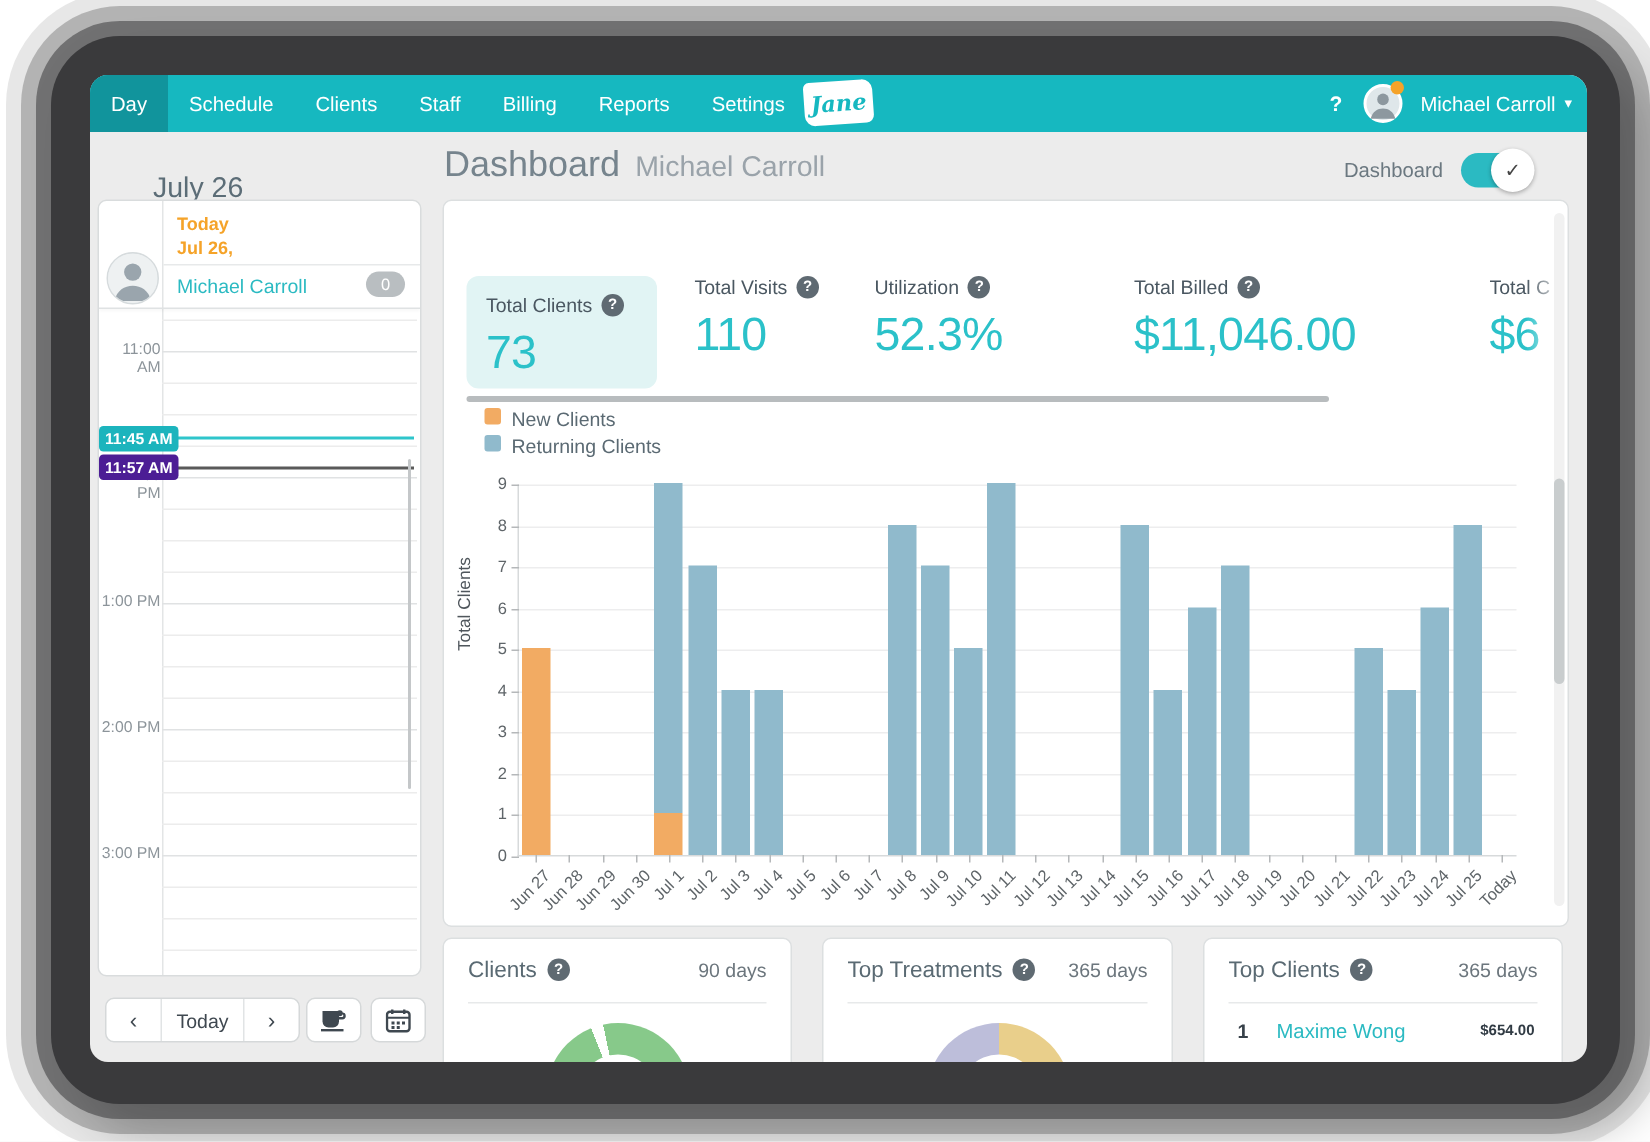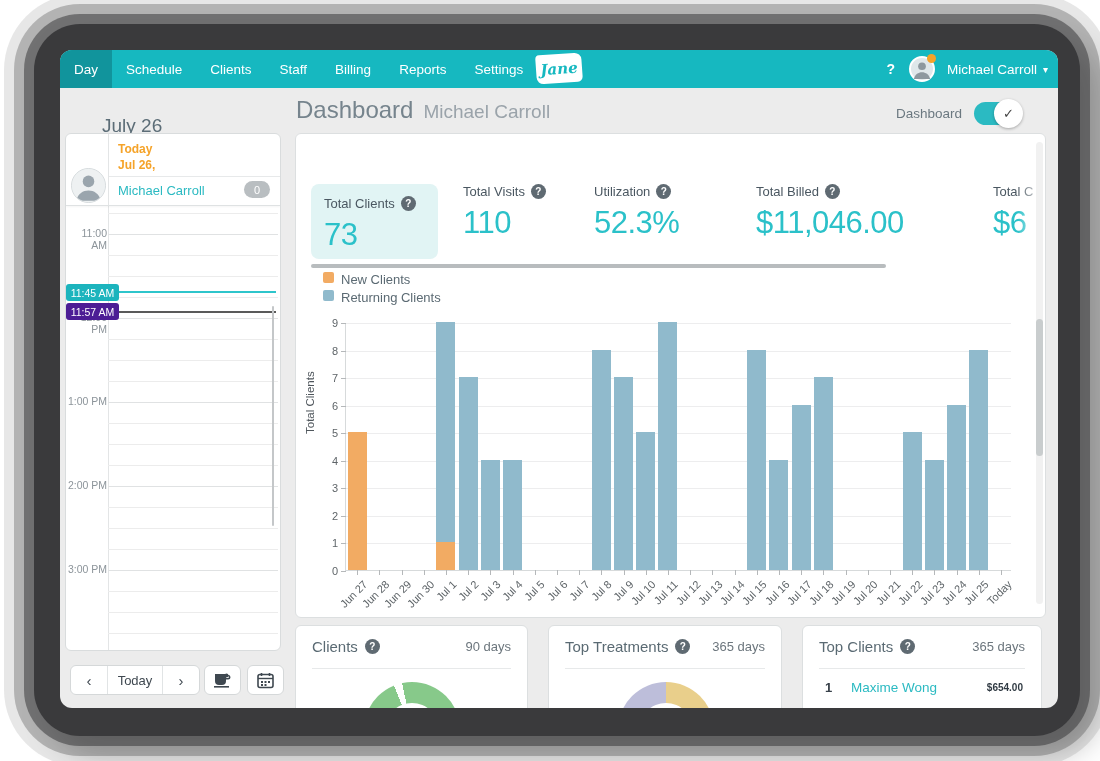--- a/index.html
+++ b/index.html
@@ -48,21 +48,21 @@
   .sched-div1 { position:absolute; left:43px; top:42px; right:0; height:1px; background:#e7e9ea; }
   .sched-staff { position:absolute; left:52px; top:49px; font-size:13px; color:#2bbac2; cursor:pointer; }
   .sched-badge { position:absolute; right:10px; top:47px; min-width:26px; height:17px; border-radius:9px; background:#b9bec1; color:#fff;
     font-size:11px; display:flex; align-items:center; justify-content:center; padding:0 8px; }
   .sched-div2 { position:absolute; left:0; top:71px; right:0; height:1px; background:#dfe2e3; box-shadow:0 1px 2px rgba(0,0,0,.06); }
   .grid-line { position:absolute; left:42px; right:2px; height:1px; background:#ececec; }
   .grid-line.hour { background:#e0e2e3; }
   .time-label { position:absolute; left:0; width:41px; text-align:right; font-size:10.5px; color:#8c949a; background:transparent; }
   .now-line { position:absolute; left:42px; right:4px; top:157px; height:2px; background:#2ec5cb; }
   .sec-line { position:absolute; left:42px; right:4px; top:177px; height:2px; background:#5a5a5a; }
-  .time-badge { position:absolute; left:0; width:53px; height:17px; border-radius:3px; color:#fff; font-size:10.5px; font-weight:normal;
+  .time-badge { position:absolute; left:0; width:53px; height:17px; border-radius:3px; color:#fff; font-size:10.5px; font-weight:bold;
     display:flex; align-items:center; justify-content:center; }
   .time-badge.teal { top:150px; background:#1cb4bd; }
   .time-badge.dark { top:169px; background:#4c1d95; }
   .sched-scroll { position:absolute; left:206px; top:172px; width:2px; height:220px; background:#c4c7c9; border-radius:2px; }
 
   
   .ctrl-group { position:absolute; left:10px; top:615px; height:30px; display:flex; background:#fff; border:1px solid #d5d8d9; border-radius:6px; overflow:hidden; }
   .ctrl-cell { display:flex; align-items:center; justify-content:center; font-size:13px; color:#3f4850; cursor:pointer; }
   .ctrl-prev,.ctrl-next { width:36px; font-size:15px; }
   .ctrl-today { width:56px; border-left:1px solid #e1e4e5; border-right:1px solid #e1e4e5; }
@@ -249,21 +249,21 @@
             </div>
           <div class="val">73</div>
         </div>
         <div class="stat" style="left:167px">
           <div class="lbl">
               <span>Total Visits</span>
               <span class="qicon">?</span>
             </div>
           <div class="val">110</div>
         </div>
-        <div class="stat" style="left:298px">
+        <div class="stat" style="left:287px">
           <div class="lbl">
               <span>Utilization</span>
               <span class="qicon">?</span>
             </div>
           <div class="val">52.3%</div>
         </div>
         <div class="stat" style="left:460px">
           <div class="lbl">
               <span>Total Billed</span>
               <span class="qicon">?</span>

